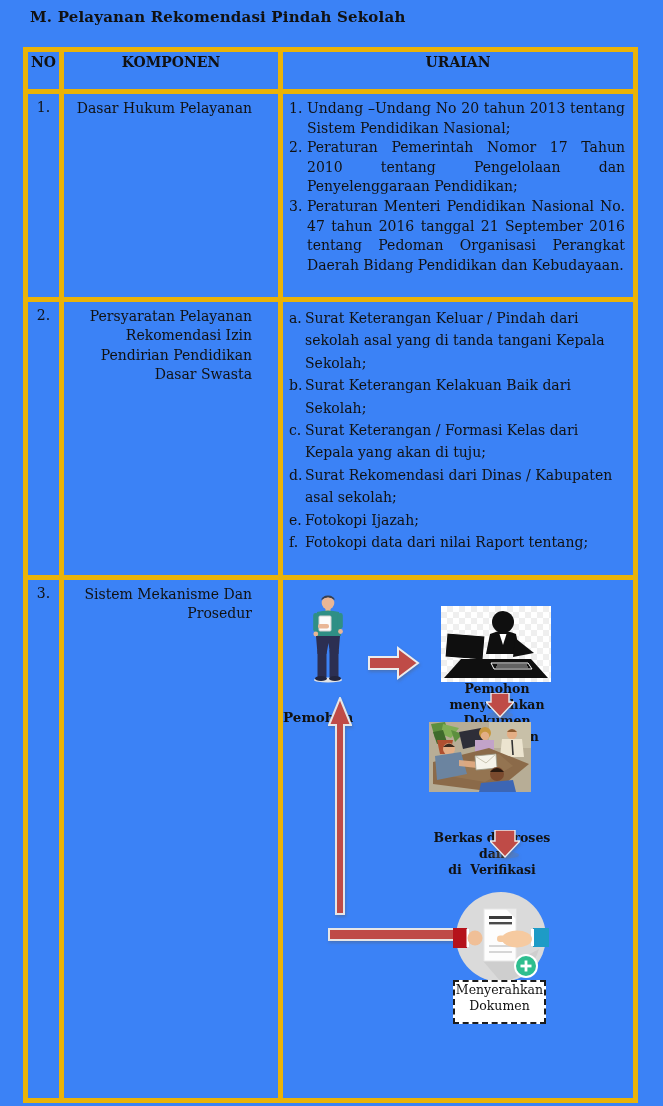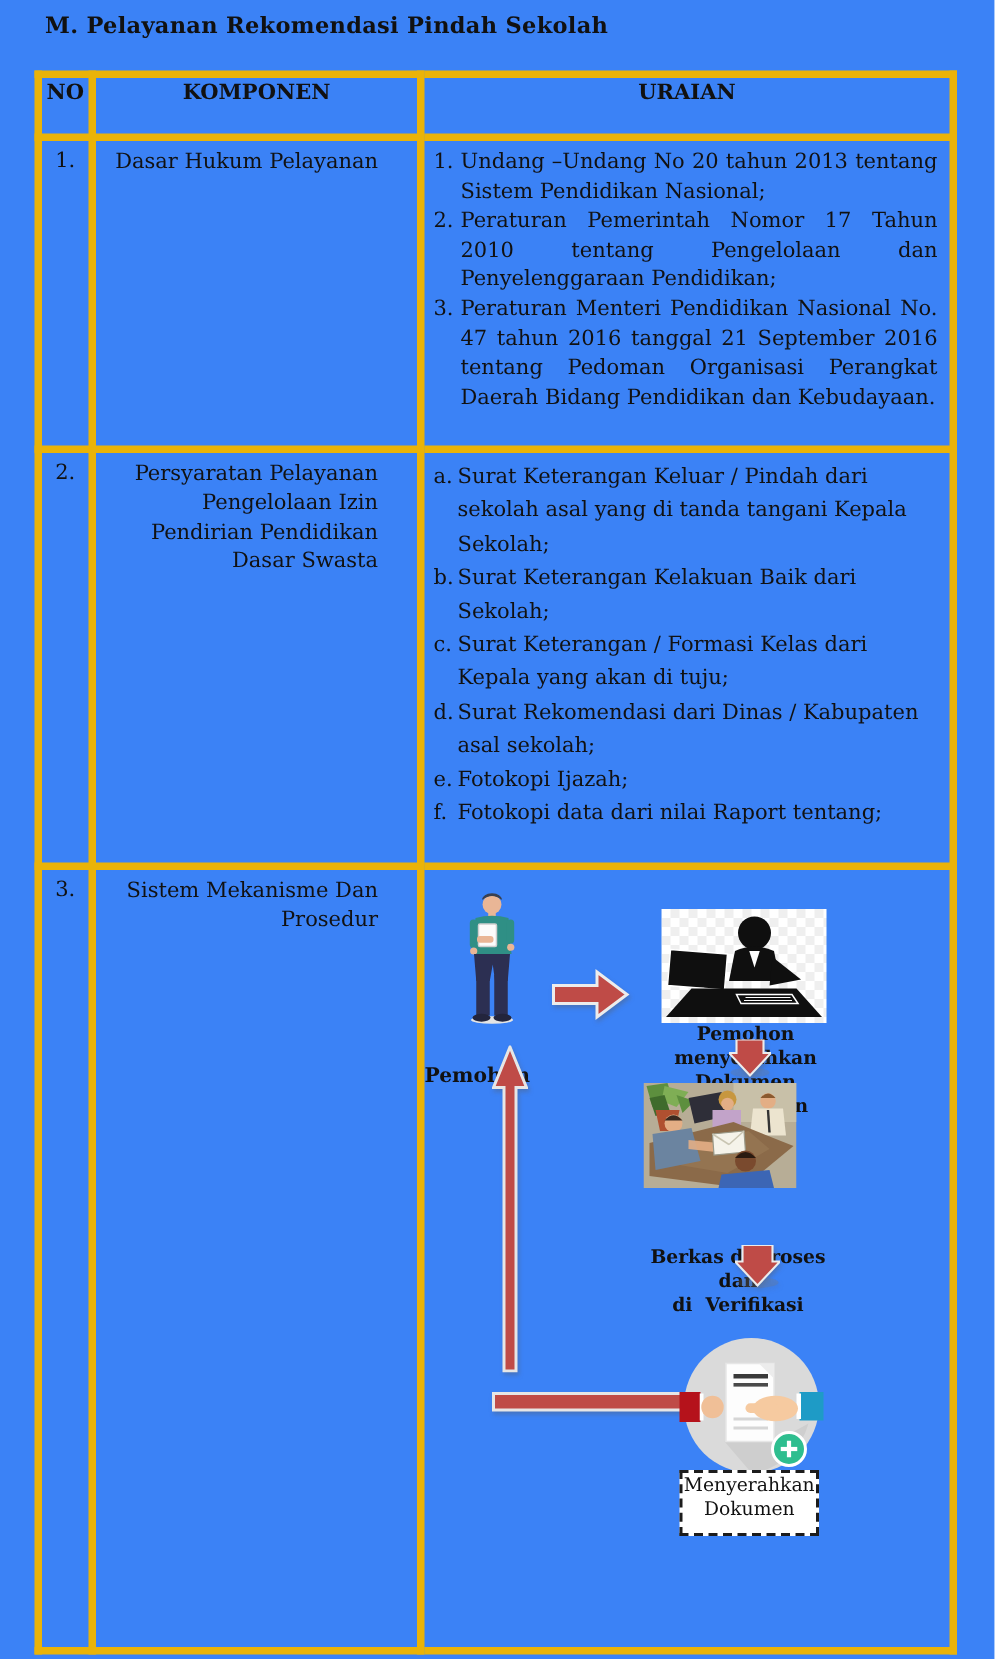--- a/index.html
+++ b/index.html
@@ -80,21 +80,21 @@
               <div class="u-item">
                 <span class="marker">3.</span>
                 <span class="txt">Peraturan Menteri Pendidikan Nasional No. 47 tahun 2016 tanggal 21 September 2016 tentang Pedoman Organisasi Perangkat Daerah Bidang Pendidikan dan Kebudayaan.</span>
               </div>
             </div>
       </td>
     </tr>
 
     <tr style="height:278px;">
       <td class="no">2.</td>
-      <td class="komp">Persyaratan Pelayanan Pengelolaan Izin Pendirian Pendidikan Dasar Swasta</td>
+      <td class="komp">Persyaratan Pelayanan Rekomendasi Izin Pendirian Pendidikan Dasar Swasta</td>
       <td class="ur r2">
         <div>
               <div class="u-item">
                 <span class="marker">a.</span>
                 <span class="txt">Surat Keterangan Keluar / Pindah dari sekolah asal yang di tanda tangani Kepala Sekolah;</span>
               </div>
               <div class="u-item">
                 <span class="marker">b.</span>
                 <span class="txt">Surat Keterangan Kelakuan Baik dari Sekolah;</span>
               </div>

